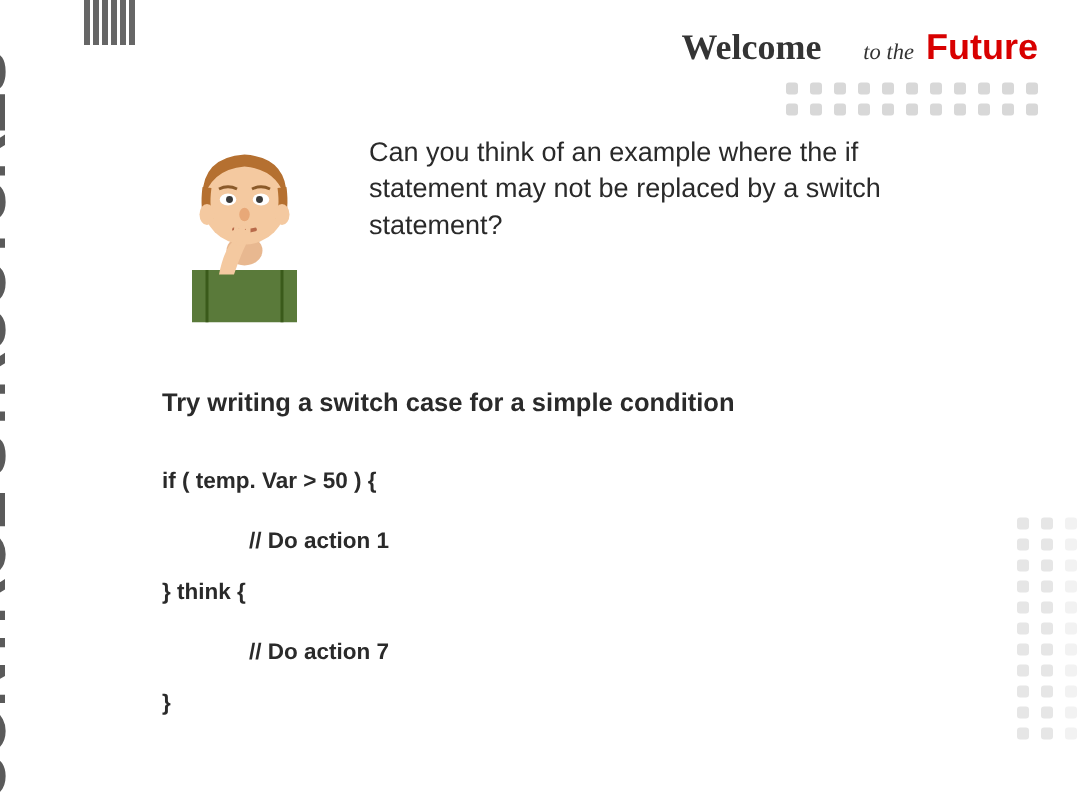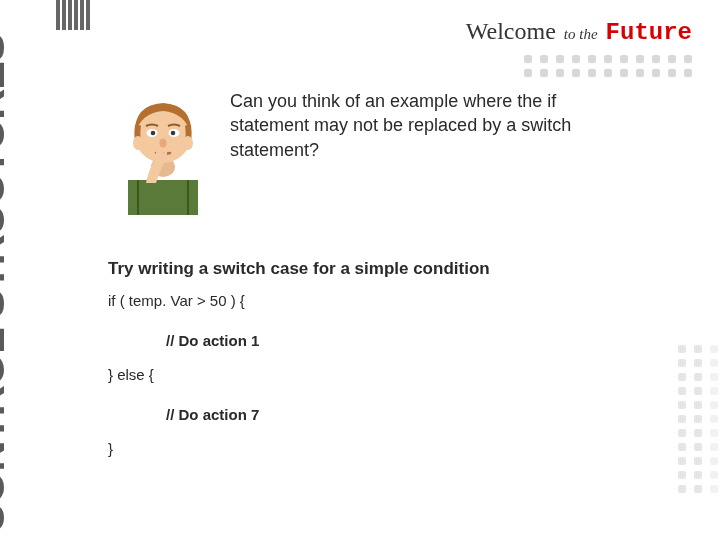--- a/index.html
+++ b/index.html
@@ -50,30 +50,31 @@
     top: 18px;
     right: 28px;
     display: flex;
     align-items: baseline;
     gap: 8px;
   }
   .welcome-word {
     font-family: Georgia, 'Times New Roman', serif;
     font-size: 24px;
     color: #343434;
-    font-weight: 400;
+    font-weight: 700;
   }
   .to-the {
     font-family: Georgia, 'Times New Roman', serif;
     font-style: italic;
     font-size: 15px;
     color: #343434;
+    margin-left: 20px;
   }
   .future-word {
-    font-family: Liberation Mono, monospace;
+    font-family: Liberation Sans, sans-serif;
     font-size: 24px;
     font-weight: bold;
     color: #d80000;
   }
   .dots-right {
     position: absolute;
     top: 55px;
     right: 26px;
     display: grid;
     grid-template-columns: repeat(11, 10px);
@@ -109,49 +110,49 @@
     right: 24px;
   }
   .slide-title {
     font-size: 28px;
     font-weight: bold;
     color: #2a2a2a;
     margin-bottom: 22px;
   }
   .question-row {
     display: flex;
-    gap: 12px;
+    gap: 28px;
     align-items: flex-start;
     margin-bottom: 44px;
   }
   .person-illustration {
     width: 110px;
     height: 130px;
     flex-shrink: 0;
   }
   .question-text {
     font-size: 18px;
     color: #2a2a2a;
     line-height: 1.35;
     padding-top: 4px;
     max-width: 360px;
   }
   .try-text {
     font-size: 17px;
     font-weight: bold;
     color: #2a2a2a;
-    margin-bottom: 10px;
+    margin-bottom: 30px;
   }
   .code-block {
     font-family: Arial, sans-serif;
     font-size: 15px;
     color: #2a2a2a;
     line-height: 1.6;
   }
-  .code-line { margin-bottom: 10px; }
+  .code-line { margin-bottom: 10px; font-weight: bold; }
   .code-indent { padding-left: 58px; font-weight: bold; margin-top: 16px; }
 </style>
 </head>
 <body>
 
 <div class="vertical-label">
   <div class="vertical-bars">
     <span></span>
       <span></span>
       <span></span>
@@ -257,17 +258,17 @@
       <rect x="56" y="66" width="3" height="10" rx="1.5" fill="#f4c9a0"></rect>
     </svg>
     <div class="question-text">Can you think of an example where the if statement may not be replaced by a switch statement?</div>
   </div>
 
   <div class="try-text">Try writing a switch case for a simple condition</div>
 
   <div class="code-block">
     <div class="code-line">if ( temp. Var &gt; 50 ) {</div>
     <div class="code-line code-indent">// Do action 1</div>
-    <div class="code-line">} else {</div>
+    <div class="code-line">} think {</div>
     <div class="code-line code-indent">// Do action 7</div>
     <div class="code-line">}</div>
   </div>
 </div>
 
 </body></html>

